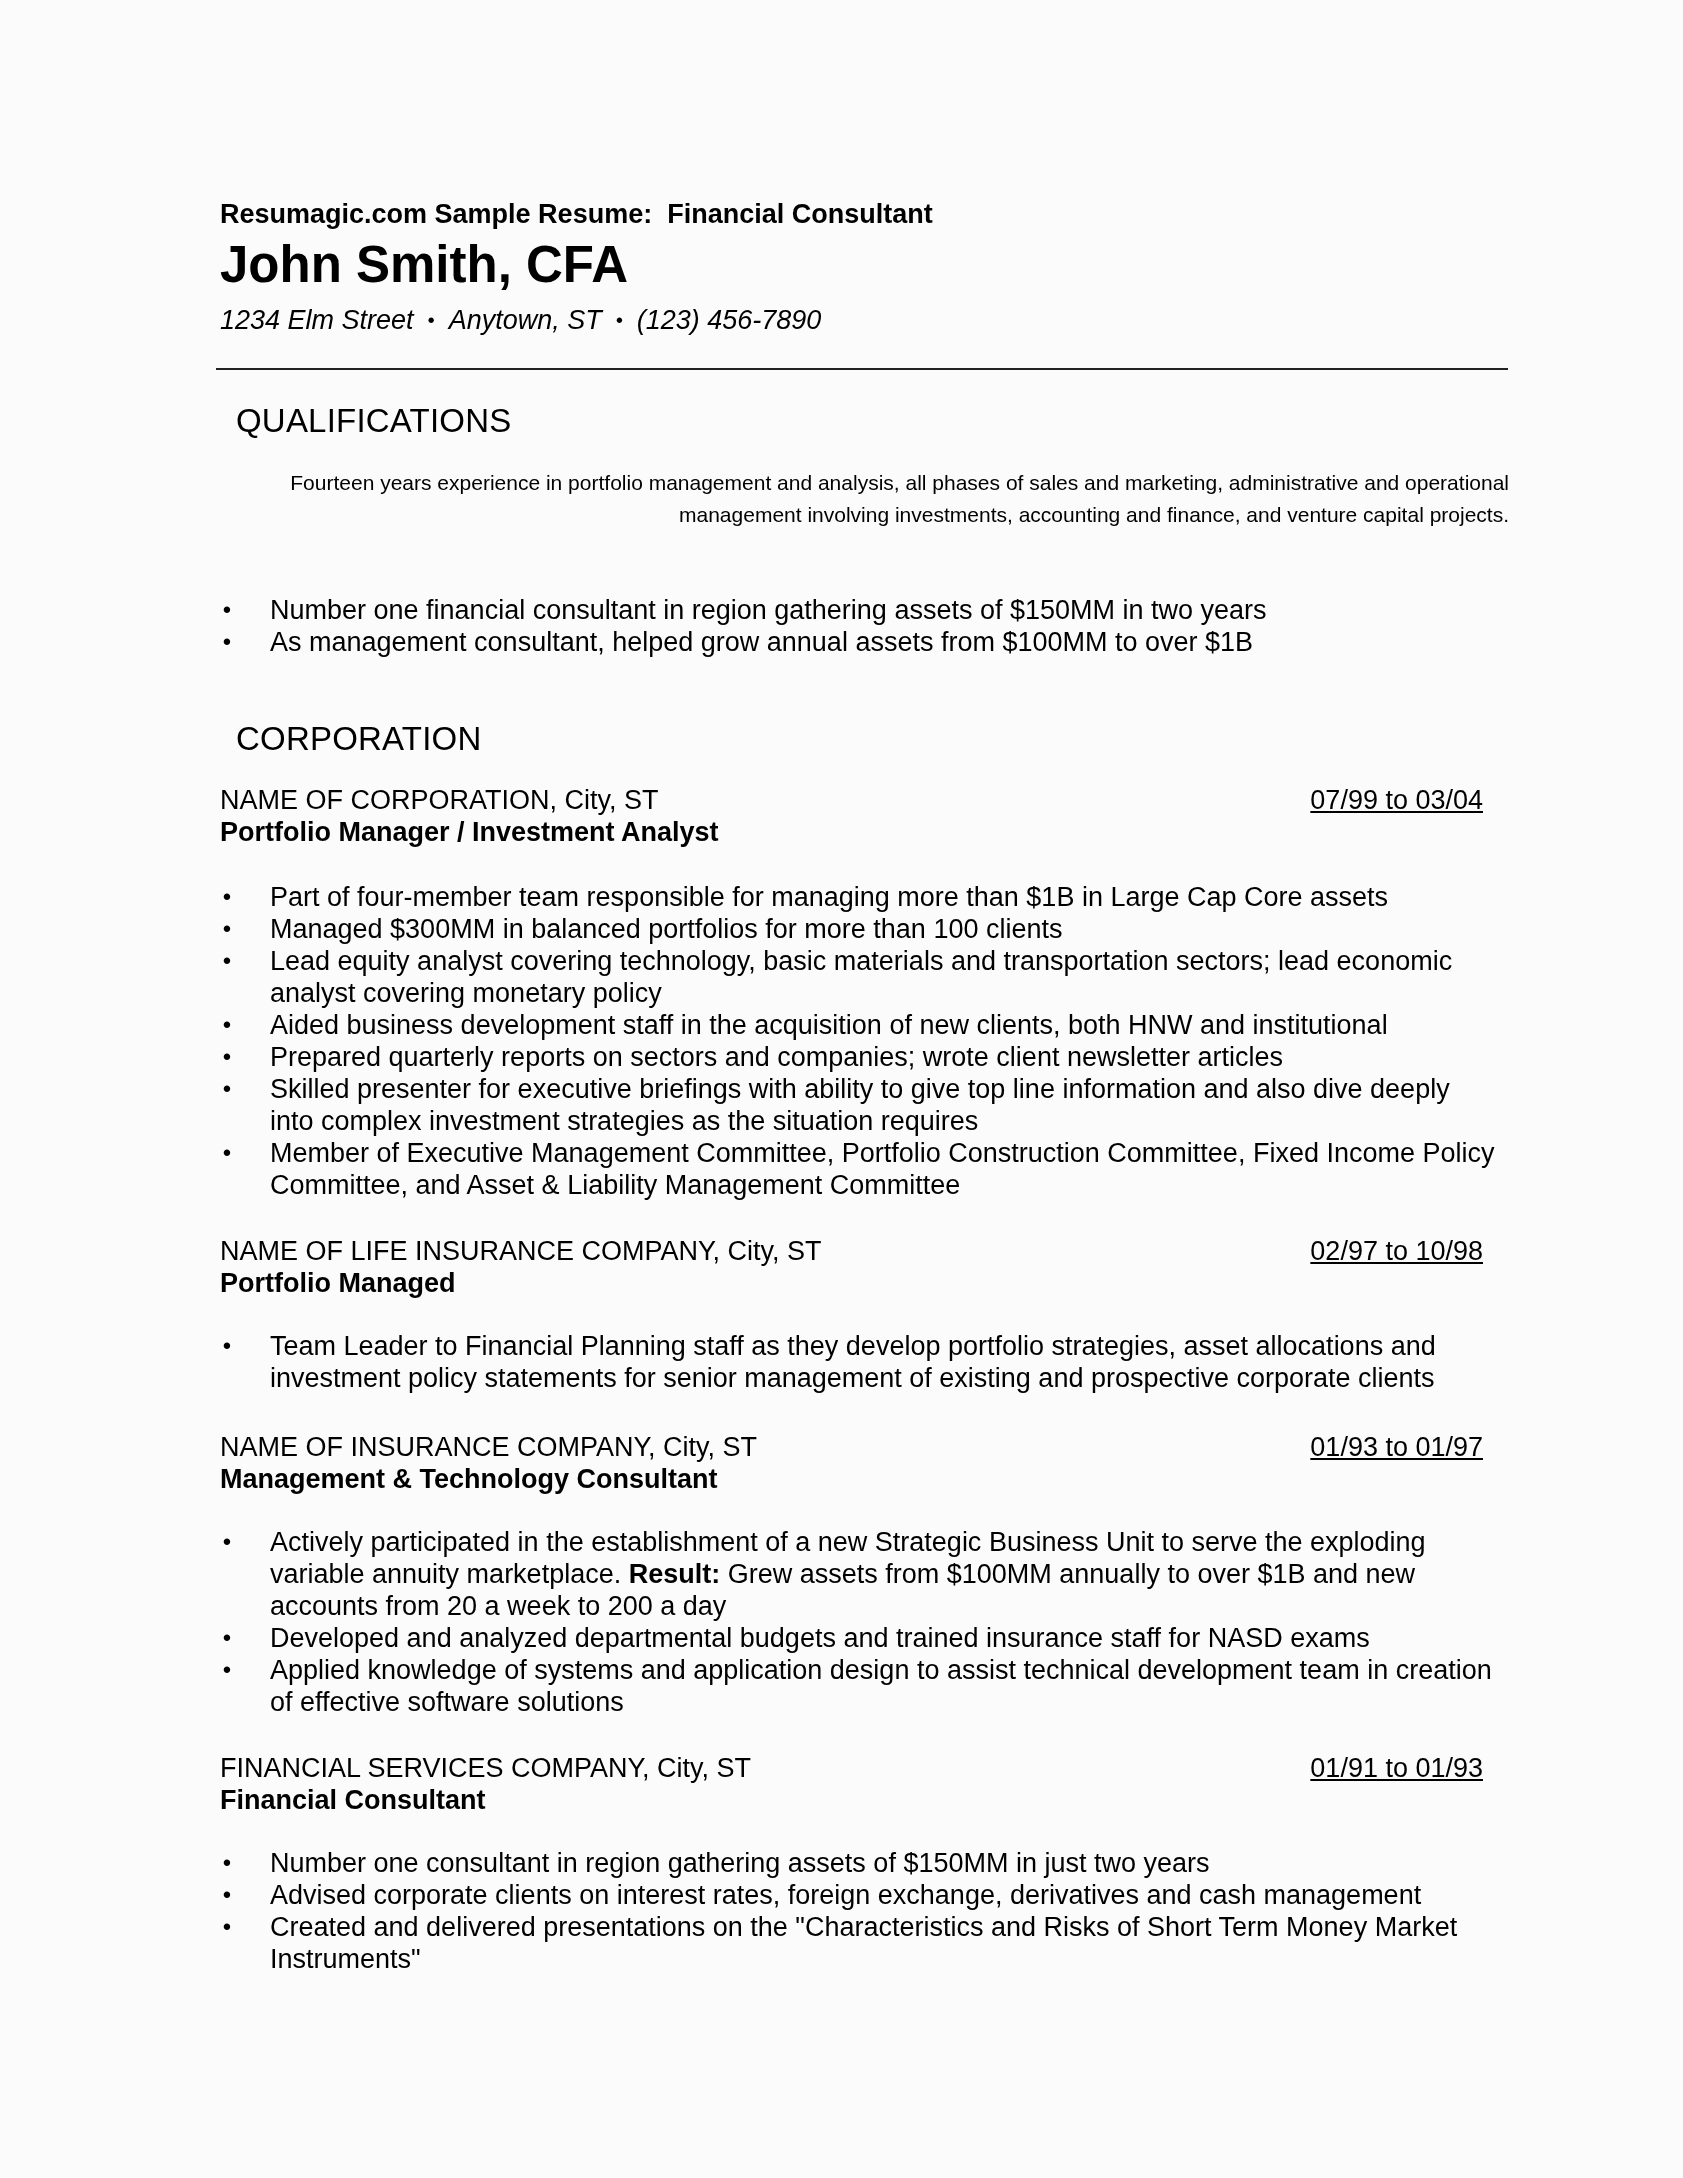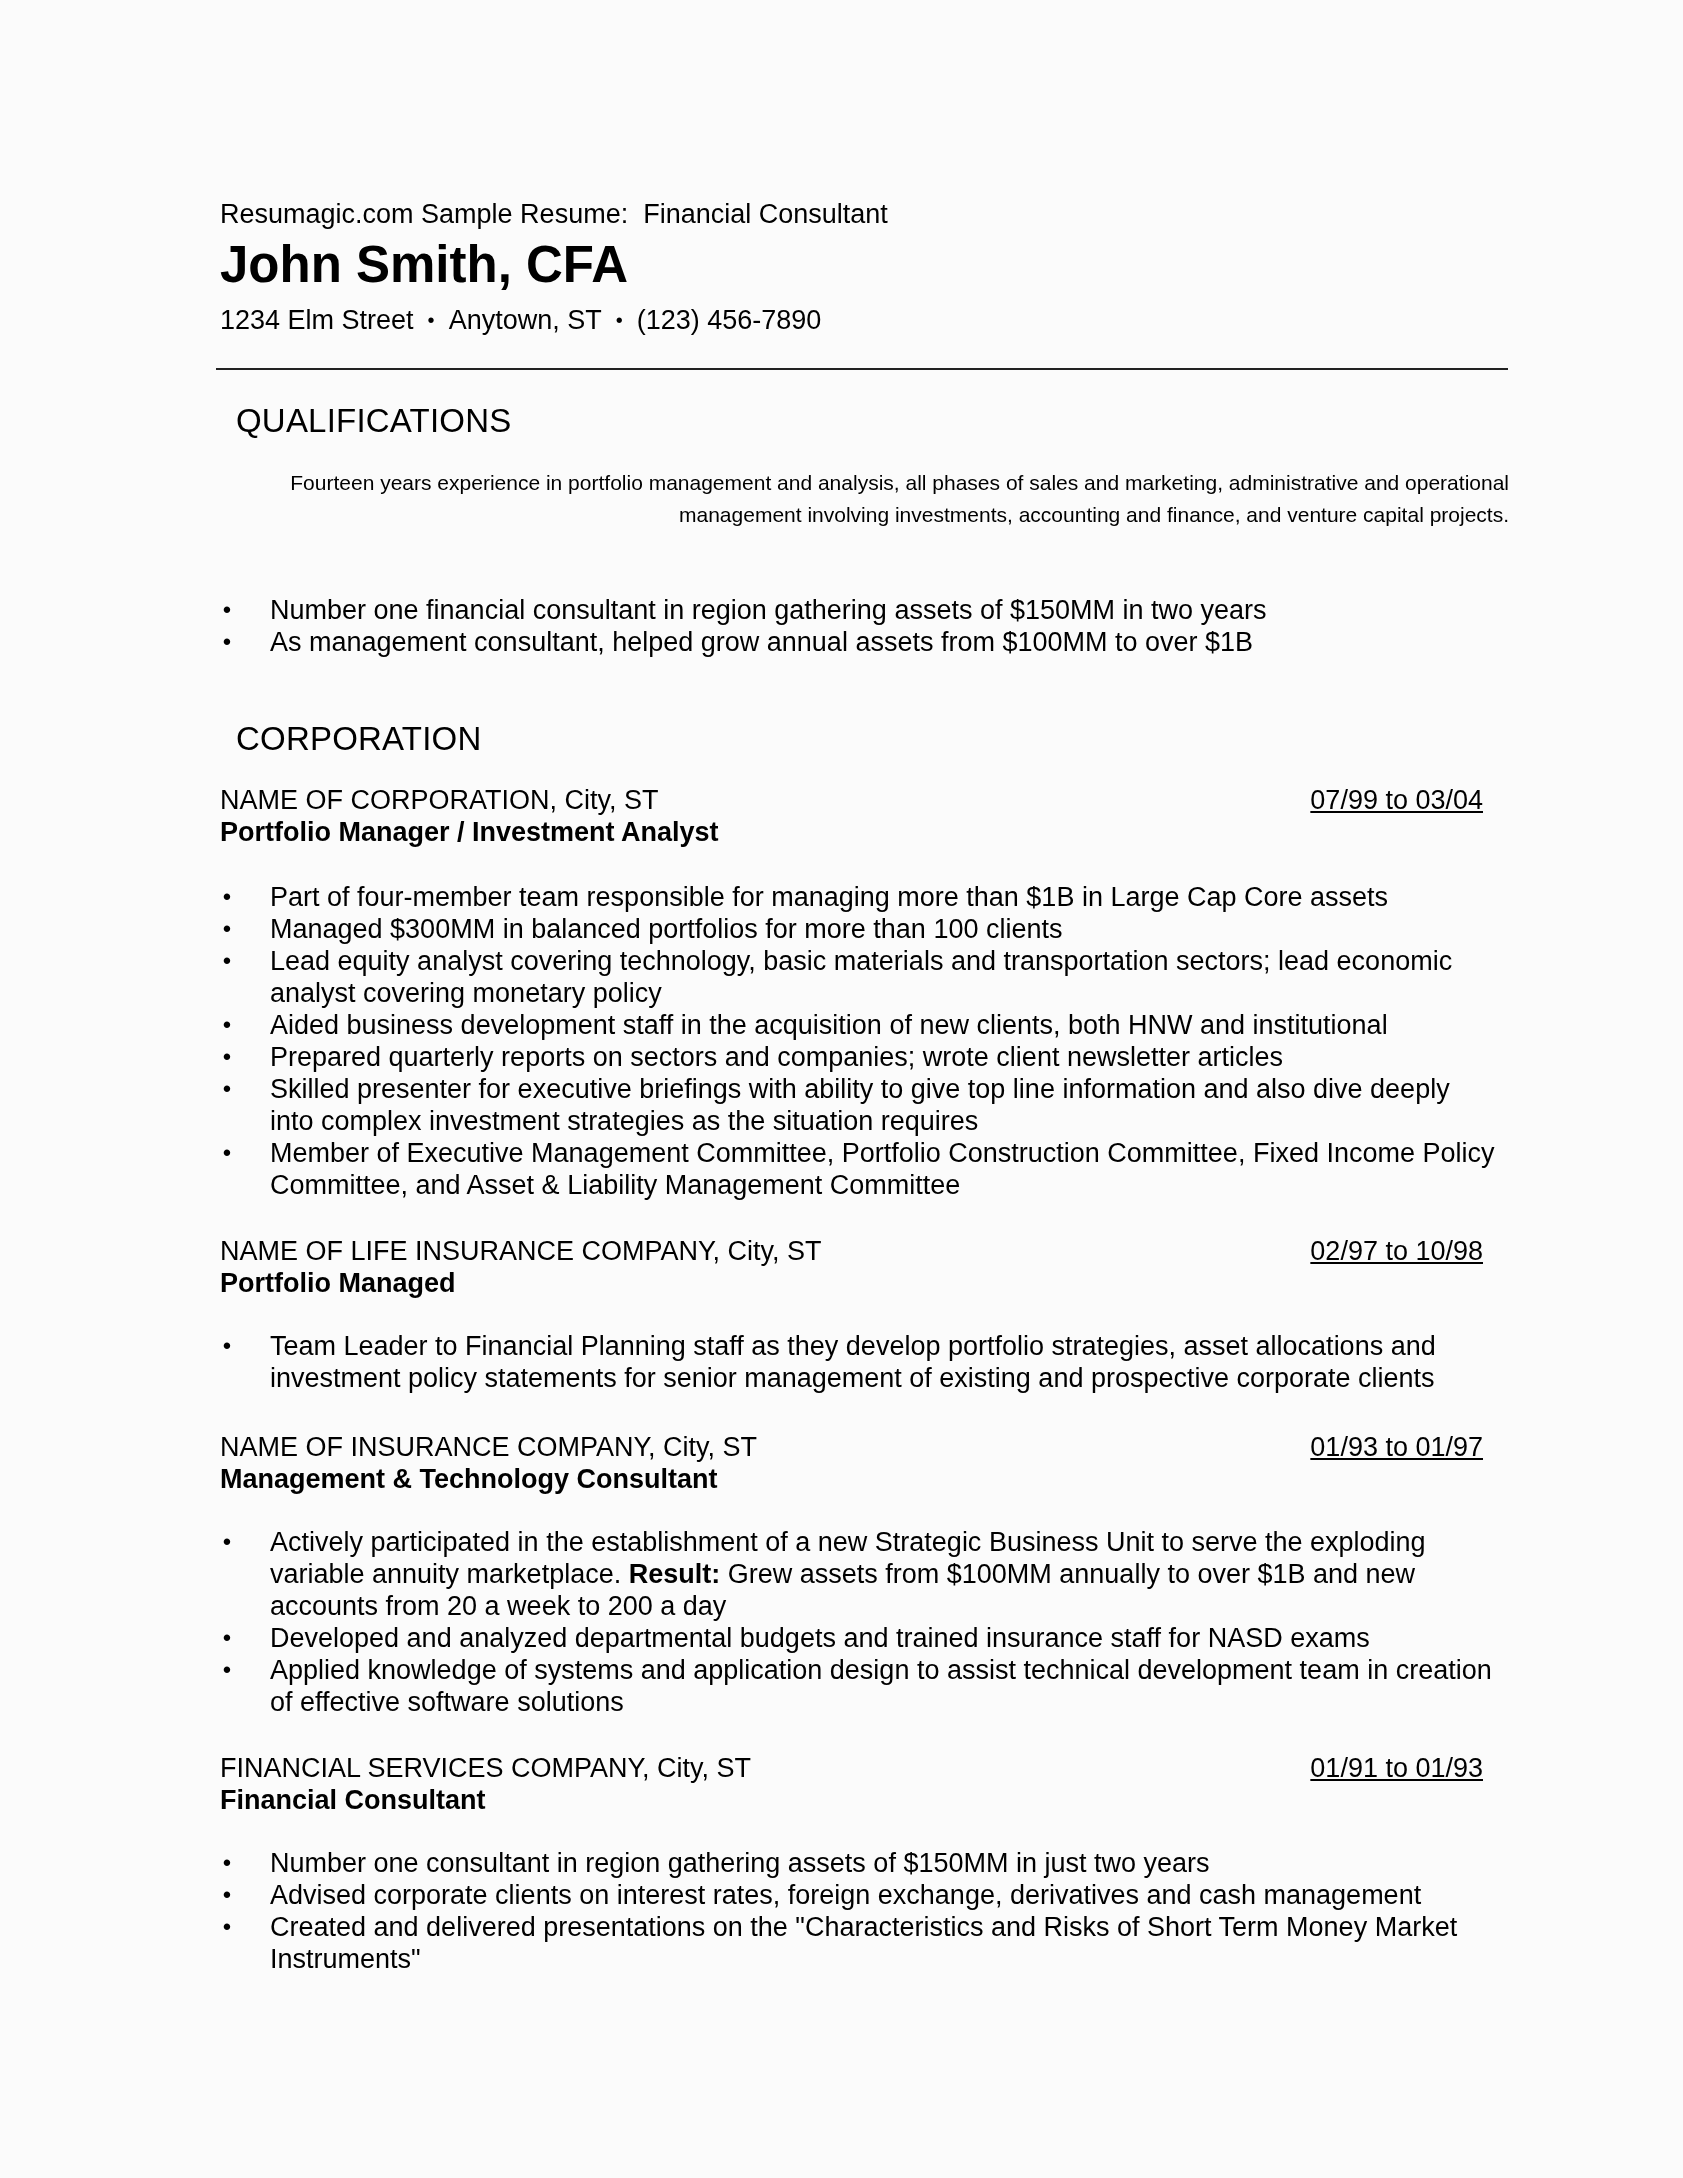--- a/index.html
+++ b/index.html
@@ -11,30 +11,30 @@
     position: relative;
     overflow: hidden;
   }
   .page {
     position: absolute;
     left: 220px; top: 0;
     width: 1267px;
   }
   .doc-label {
     position: absolute; top: 198px; left: 0;
-    font-size: 27px; font-weight: normal; line-height: 32px;
+    font-size: 27px; font-weight: bold; line-height: 32px;
     white-space: pre;
   }
   .name {
     position: absolute; top: 235px; left: 0;
     font-size: 51px; font-weight: bold; line-height: 59px;
   }
   .contact {
     position: absolute; top: 304px; left: 0;
-    font-size: 27px; line-height: 32px; white-space: pre;
+    font-size: 27px; line-height: 32px; white-space: pre; font-style: italic;
   }
   .contact .sep { display: inline-block; margin: 0 14px; font-size: 20px; vertical-align: 2px; }
   .rule {
     position: absolute; top: 368px; left: -4px;
     width: 1292px; height: 0; border-top: 2px solid #222;
   }
   .section-heading {
     position: absolute; left: 16px;
     font-size: 33px; line-height: 40px; font-weight: normal;
     letter-spacing: 0.2px;

